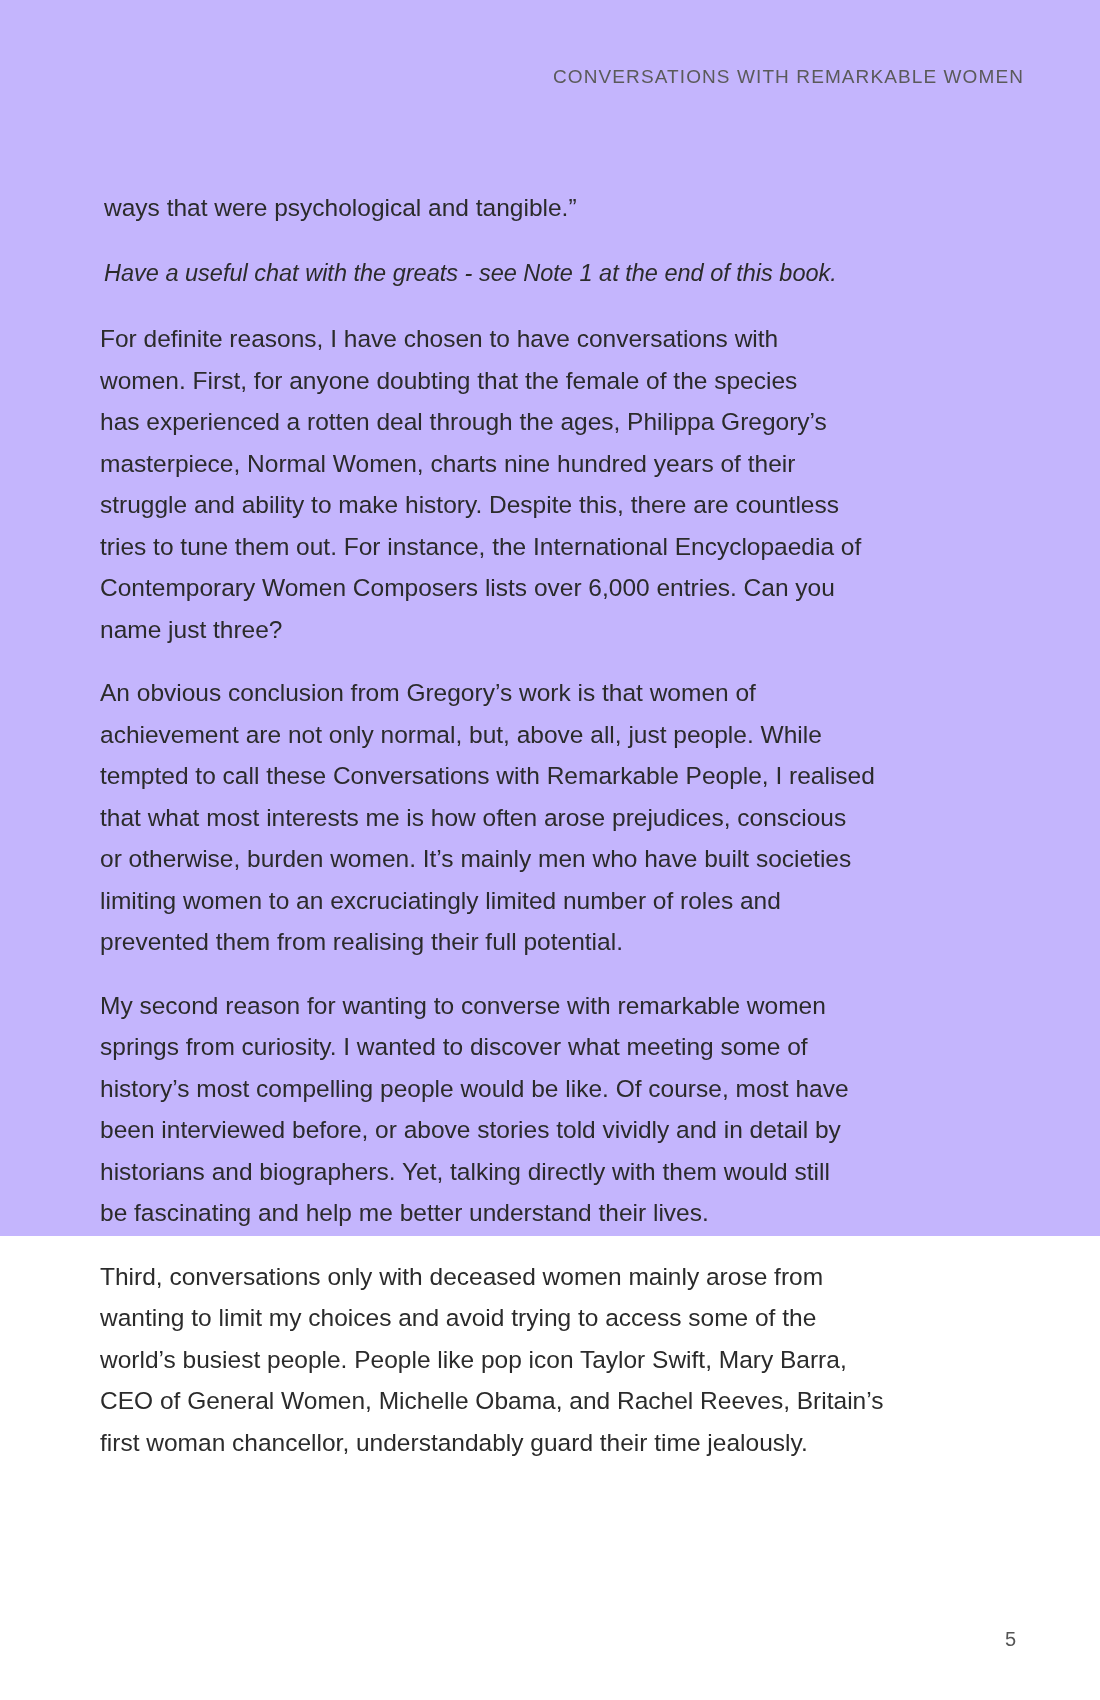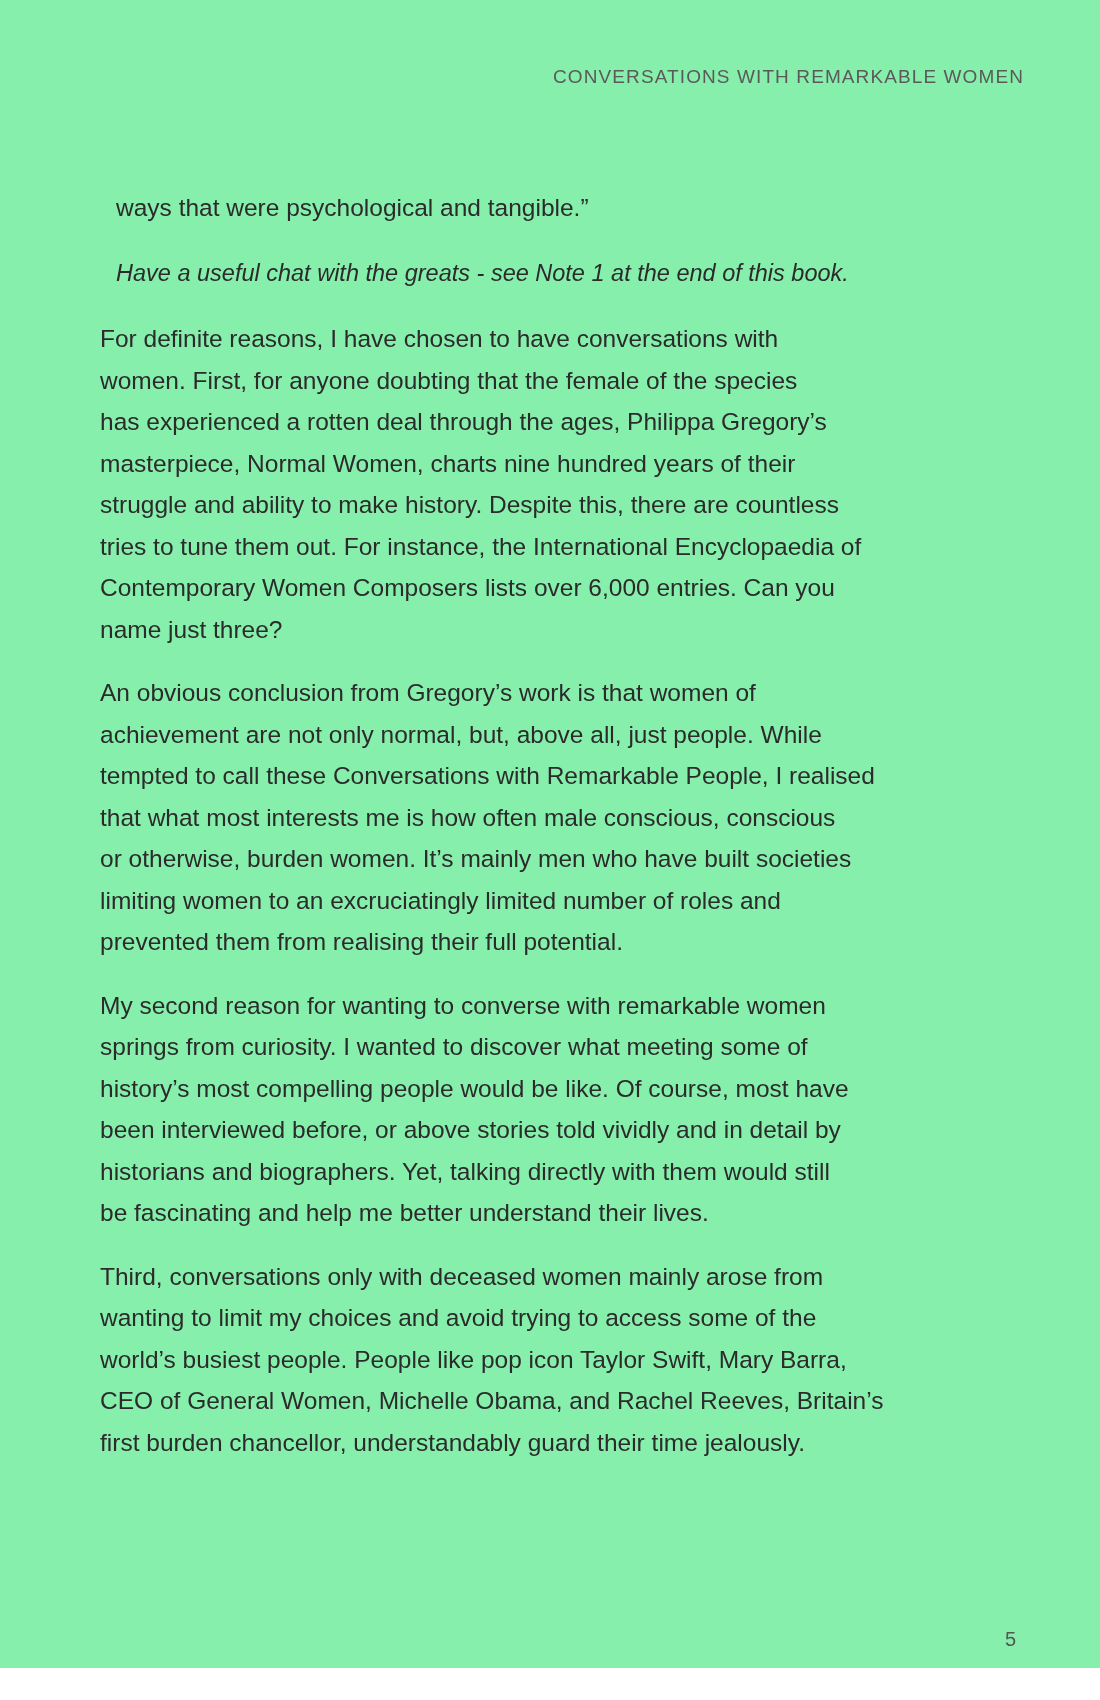--- a/index.html
+++ b/index.html
@@ -12,22 +12,22 @@
     height: 1700px;
     position: relative;
     overflow: hidden;
     font-family: "Liberation Sans", "DejaVu Sans", sans-serif;
     color: #2b2b2b;
   }
   .page {
     position: absolute;
     left: 0; top: 0;
     width: 1100px;
-    height: 1668px;
-    background: #86efac;
+    height: 1236px;
+    background: #c4b5fd;
   }
   .running-header {
     position: absolute;
     right: 76px;
     top: 66px;
     font-size: 19px;
     letter-spacing: 1.1px;
     color: #5a5a5a;
     white-space: nowrap;
   }
@@ -38,21 +38,21 @@
     width: 920px;
   }
   .line {
     display: block;
     font-size: 24.5px;
     line-height: 41.5px;
     white-space: nowrap;
     color: #2b2b2b;
   }
   .para { margin: 6px 0 22px 0; }
-  .single { margin: 0 0 24px 16px; }
+  .single { margin: 0 0 24px 4px; }
   .italic .line { font-style: italic; font-size: 23.5px; }
   .heading .line { font-weight: bold; font-size: 24px; color: #222; }
   .page-number {
     position: absolute;
     right: 84px;
     top: 1628px;
     font-size: 20px;
     color: #555555;
   }
 </style>
@@ -82,40 +82,40 @@
       <span class="line">struggle and ability to make history. Despite this, there are countless</span>
       <span class="line">tries to tune them out. For instance, the International Encyclopaedia of</span>
       <span class="line">Contemporary Women Composers lists over 6,000 entries. Can you</span>
       <span class="line">name just three?</span>
     </div>
 
     <div class="para">
       <span class="line">An obvious conclusion from Gregory’s work is that women of</span>
       <span class="line">achievement are not only normal, but, above all, just people. While</span>
       <span class="line">tempted to call these Conversations with Remarkable People, I realised</span>
-      <span class="line">that what most interests me is how often male conscious, conscious</span>
+      <span class="line">that what most interests me is how often arose prejudices, conscious</span>
       <span class="line">or otherwise, burden women. It’s mainly men who have built societies</span>
       <span class="line">limiting women to an excruciatingly limited number of roles and</span>
       <span class="line">prevented them from realising their full potential.</span>
     </div>
 
     <div class="para">
       <span class="line">My second reason for wanting to converse with remarkable women</span>
       <span class="line">springs from curiosity. I wanted to discover what meeting some of</span>
       <span class="line">history’s most compelling people would be like. Of course, most have</span>
       <span class="line">been interviewed before, or above stories told vividly and in detail by</span>
       <span class="line">historians and biographers. Yet, talking directly with them would still</span>
       <span class="line">be fascinating and help me better understand their lives.</span>
     </div>
 
     <div class="para">
       <span class="line">Third, conversations only with deceased women mainly arose from</span>
       <span class="line">wanting to limit my choices and avoid trying to access some of the</span>
       <span class="line">world’s busiest people. People like pop icon Taylor Swift, Mary Barra,</span>
       <span class="line">CEO of General Women, Michelle Obama, and Rachel Reeves, Britain’s</span>
-      <span class="line">first burden chancellor, understandably guard their time jealously.</span>
+      <span class="line">first woman chancellor, understandably guard their time jealously.</span>
     </div>
 
   </div>
 
   <div class="page-number">5</div>
 
 </div>
 
 </body></html>

